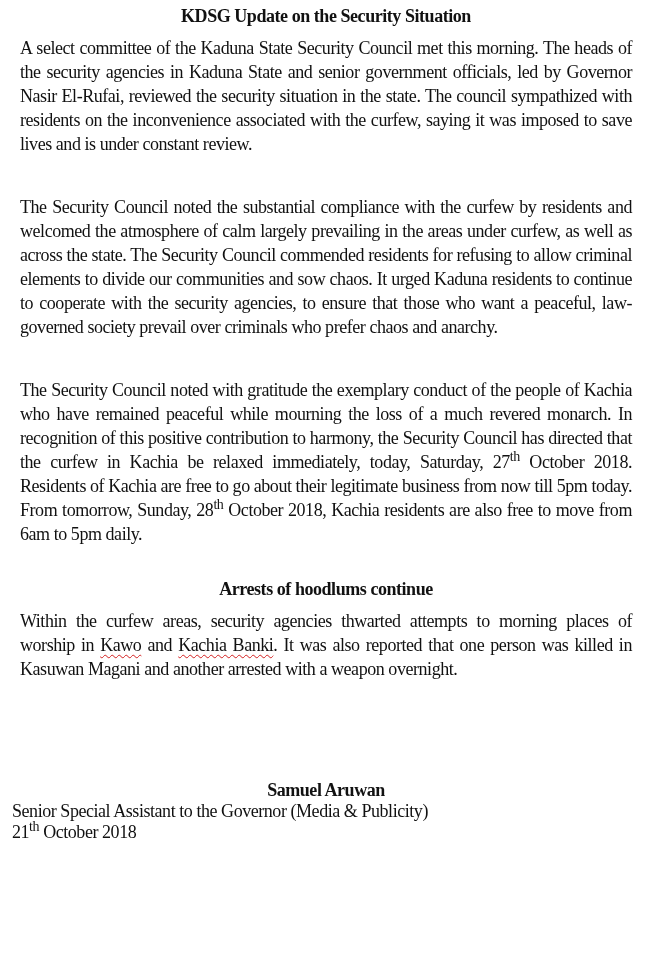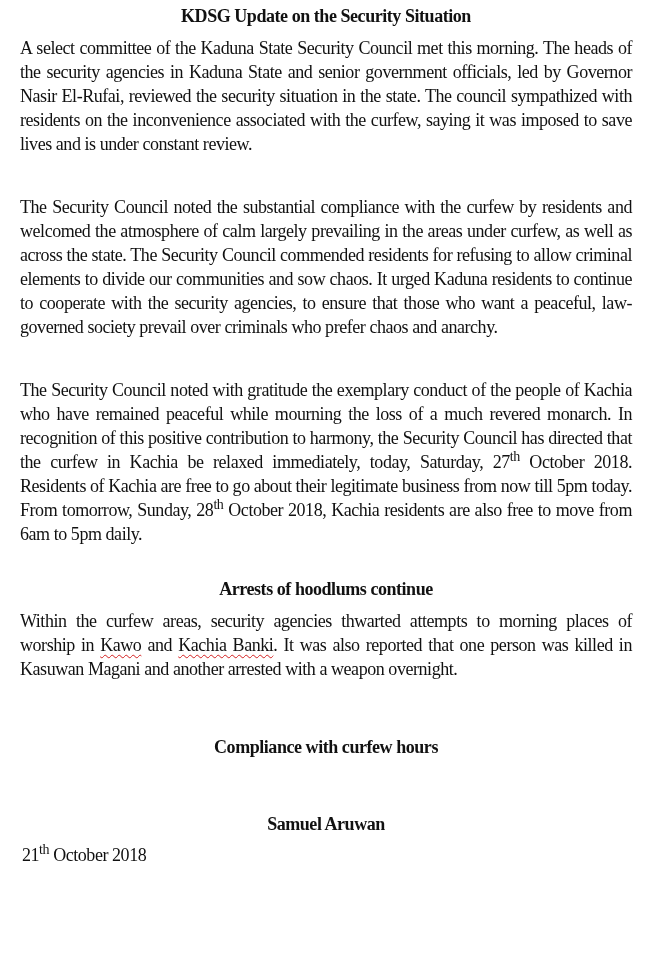--- a/index.html
+++ b/index.html
@@ -47,21 +47,21 @@
       line-height: 0;
       vertical-align: 7px;
     }
     .spell {
       text-decoration: underline wavy #d21f1f;
       text-decoration-thickness: 1px;
       text-underline-offset: 3px;
     }
     .sig {
       line-height: 21px;
-      margin: 10px;
+      margin: 0;
     }
   </style>
 </head>
 <body>
 
 <div class="doc">
 
   <p class="heading">KDSG Update on the Security Situation</p>
   <p class="para last-left">A select committee of the Kaduna State Security Council met this morning.  The heads of the security agencies in Kaduna State and senior government officials, led by Governor Nasir El-Rufai, reviewed the security situation in the state. The council sympathized with residents on the inconvenience associated with the curfew, saying it was imposed to save lives and is under constant review.</p>
 
@@ -76,23 +76,23 @@
   <div class="gap"></div>
 
   <p class="heading">Arrests of hoodlums continue</p>
   <p class="para last-left"><span>Within the curfew areas, security agencies thwarted attempts to morning places of worship in </span><span class="spell">Kawo</span><span> and </span><span class="spell">Kachia Banki</span><span>. It was also reported that one person was killed in Kasuwan Magani and another arrested with a weapon overnight.</span></p>
 
   <div class="gap"></div>
 
 
   <div class="gap"></div>
 
-  <p class="heading">Compliance with curfew hours</p>
 
   <div class="gap"></div>
 
 
   <div class="gap-sm"></div>
 
   <p class="heading sig">Samuel Aruwan</p>
+  <p class="sig">Senior Special Assistant to the Governor (Media &amp; Publicity)</p>
   <p class="sig"><span>21</span><sup>th</sup><span> October 2018</span></p>
 
 </div>
 
 </body></html>

